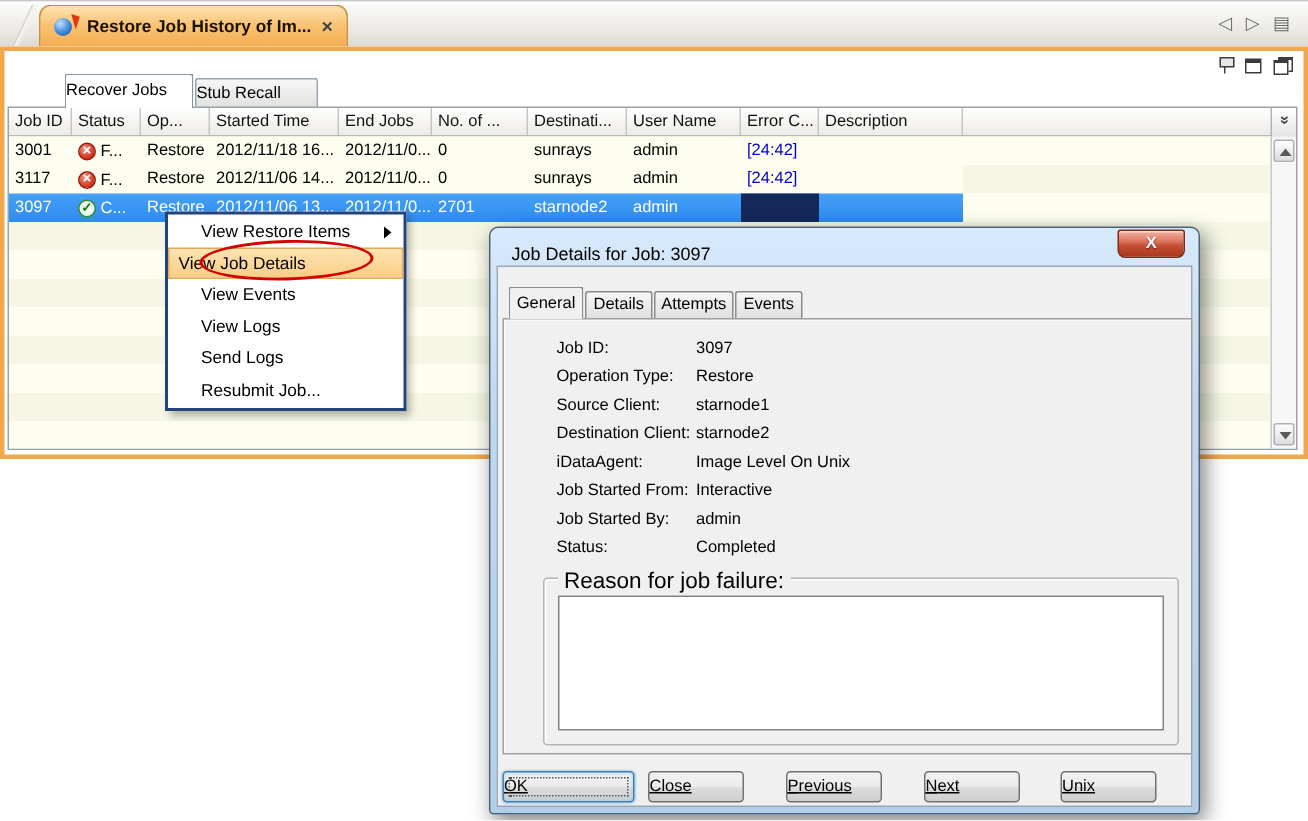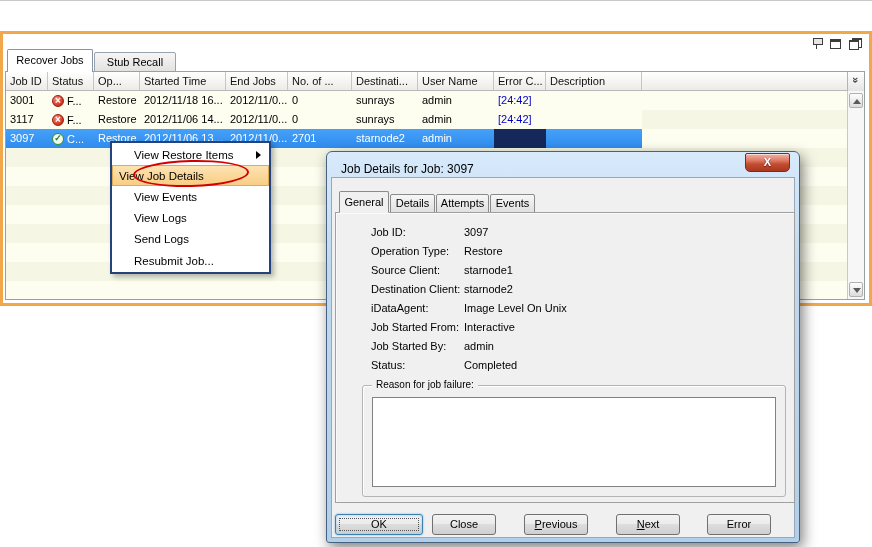--- a/index.html
+++ b/index.html
@@ -34,21 +34,21 @@
   .pin-icon { position:relative; width:10px; height:13px; }
   .pin-icon::before { content:""; position:absolute; left:1px; top:1px; width:8px; height:5px;
     background:#e6e6e6; border:1px solid #3c3c3c; }
   .pin-icon::after { content:""; position:absolute; left:4px; top:7px; width:1px; height:5px; background:#3c3c3c; }
   .maximize-icon { width:11px; height:10px; border:1px solid #3c3c3c; border-top:3px solid #3c3c3c; }
   .restore-icon { position:relative; width:13px; height:12px; }
   .restore-icon::before { content:""; position:absolute; right:0; top:0; width:8px; height:7px;
     border:1px solid #3c3c3c; border-top:2px solid #3c3c3c; }
   .restore-icon::after { content:""; position:absolute; left:0; bottom:0; width:8px; height:7px;
     border:1px solid #3c3c3c; border-top:2px solid #3c3c3c; background:#ffffff; }
-  .subtab { position:absolute; text-align:center; font-size:11px; }
+  .subtab { position:absolute; font-size:11px;margin-left:36px; }
   .subtab-active { left:4px; top:15px; width:86px; height:23px; line-height:21px; background:#fff;
     border:1px solid #8696a4; border-bottom:none; border-radius:2px 2px 0 0; z-index:3; }
   .subtab-inactive { left:91px; top:18px; width:82px; height:20px; line-height:18px;
     background:linear-gradient(180deg,#f6f6f6,#e2e2e0); border:1px solid #98a2ac; border-radius:2px 2px 0 0; }
   
   .tablewrap { position:absolute; left:2px; top:37px; right:4px; bottom:3px;
     border:1px solid #98a0a8; background:#fdfdf0; }
   .thead { position:relative; height:19px; display:flex;
     background:linear-gradient(180deg,#ffffff,#edebe6); border-bottom:1px solid #b8b8b8; }
   .th { border-right:1px solid #c6c6c6; padding:3px 0 0 4px; white-space:nowrap; overflow:hidden; color:#111; }
@@ -109,39 +109,52 @@
     background:#f0f0f0; z-index:2; border-bottom:1px solid #f0f0f0; }
   .dtab-1 { left:58px; top:16px; width:45px; height:19px; line-height:17px; }
   .dtab-2 { left:104px; top:16px; width:53px; height:19px; line-height:17px; }
   .dtab-3 { left:158px; top:16px; width:45px; height:19px; line-height:17px; }
   .dpanel { position:absolute; left:3px; top:34px; width:460px; height:291px;
     border:1px solid #a0a0a0; background:#f0f0f0; box-shadow:inset 1px 1px 0 #fafafa; }
   .frow { position:absolute; left:35px; height:15px; white-space:nowrap; }
   .flabel { display:inline-block; width:93px; }
   .gbox { position:absolute; left:26px; top:172px; width:424px; height:112px;
     border:1px solid #b4b4b4; border-radius:3px; box-shadow:inset 1px 1px 0 #ffffff; }
-  .gbox-label { position:absolute; top:-7px; left:9px; background:#f0f0f0; padding:0 4px; font-size:10px; }
+  .gbox-label { position:absolute; top:-7px; left:9px; background:#f0f0f0; padding:0 4px; font-size:15px; }
   .failure-text { position:absolute; left:9px; top:11px; right:9px; bottom:9px; width:calc(100% - 18px);
     background:#fff; border:1px solid #828282; resize:none; font-family:"Liberation Sans",sans-serif; font-size:11px; }
-  .dbtn { position:absolute; top:336px; height:21px; line-height:19px; text-align:center; font-size:11px;
+  .dbtn { position:absolute; top:336px; height:21px; line-height:19px; font-size:11px;
     border:1px solid #707070; border-radius:3px; color:#000;
-    background:linear-gradient(180deg,#f2f2f2,#ebebeb 50%,#dddddd 50%,#cfcfcf); }
+    background:linear-gradient(180deg,#f2f2f2,#ebebeb 50%,#dddddd 50%,#cfcfcf);text-decoration:underline; }
   .dbtn .mn { text-decoration:underline; }
   .btn-ok { left:3px; width:88px; border-color:#3c7fb1; box-shadow:0 0 2px #69b0dd, inset 0 0 3px #9ecff2; position:absolute; }
   .btn-ok::after { content:""; position:absolute; left:3px; right:3px; top:3px; bottom:3px; border:1px dotted #555; }
   .btn-close { left:100px; width:64px; }
   .btn-prev { left:192px; width:64px; }
   .btn-next { left:284px; width:64px; }
   .btn-help { left:375px; width:64px; }
 </style>
 </head>
 <body>
 
 <div class="screen">
 
+  <div class="tabbar">
+    <div class="tab-slant"></div>
+    <div class="doc-tab">
+      <span class="job-history-icon"></span>
+      <span class="doc-tab-label">Restore Job History of Im...</span>
+      <span class="doc-tab-close">×</span>
+    </div>
+    <div class="nav-icons">
+      <span>◁</span>
+      <span>▷</span>
+      <span>▤</span>
+    </div>
+  </div>
 
   <div class="pane">
     <div class="pane-icons">
       <span class="pin-icon"></span>
       <span class="maximize-icon"></span>
       <span class="restore-icon"></span>
     </div>
     <div class="subtab subtab-active">Recover Jobs</div>
     <div class="subtab subtab-inactive">Stub Recall Jobs</div>
 
@@ -253,17 +266,17 @@
         <div class="gbox">
           <span class="gbox-label">Reason for job failure:</span>
           <textarea class="failure-text" readonly="" style=""></textarea>
         </div>
       </div>
 
       <div class="dbtn btn-ok"><span class="mn"></span><span>OK</span></div>
       <div class="dbtn btn-close"><span class="mn"></span><span>Close</span></div>
       <div class="dbtn btn-prev"><span class="mn">P</span><span>revious</span></div>
       <div class="dbtn btn-next"><span class="mn">N</span><span>ext</span></div>
-      <div class="dbtn btn-help"><span class="mn"></span><span>Error</span></div>
+      <div class="dbtn btn-help"><span class="mn"></span><span>Unix</span></div>
     </div>
   </div>
 
 </div>
 
 </body></html>

